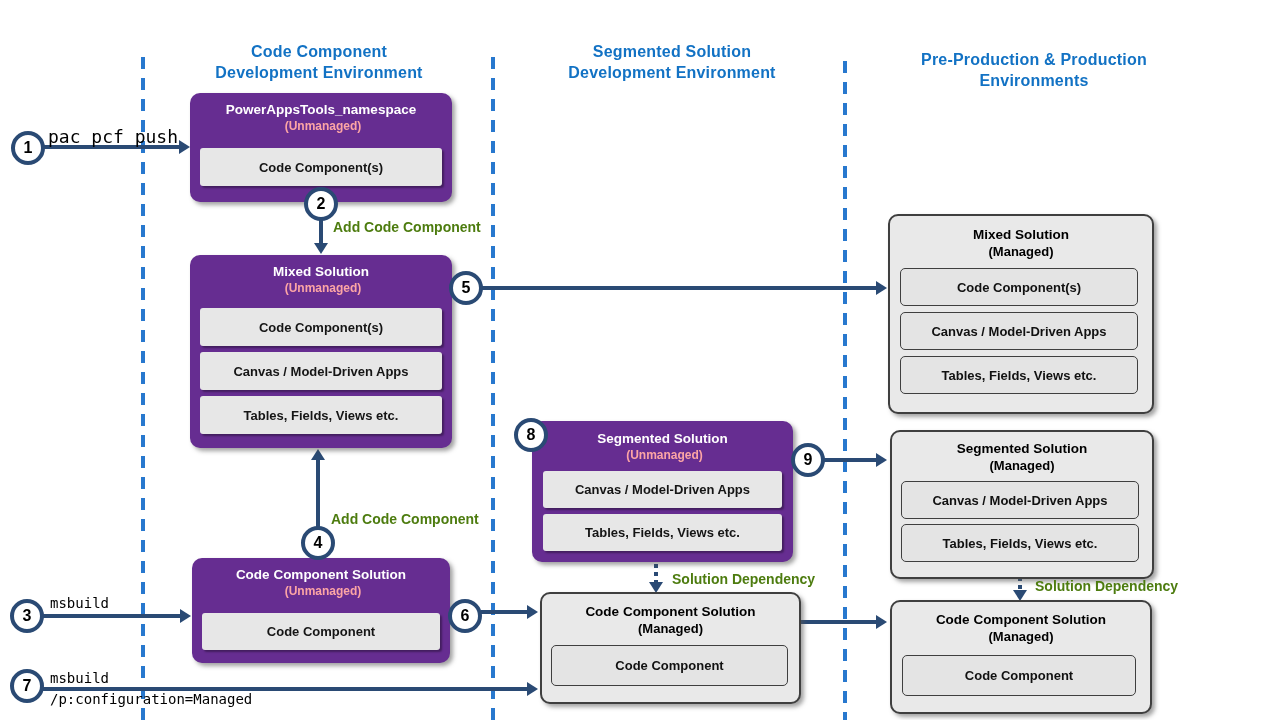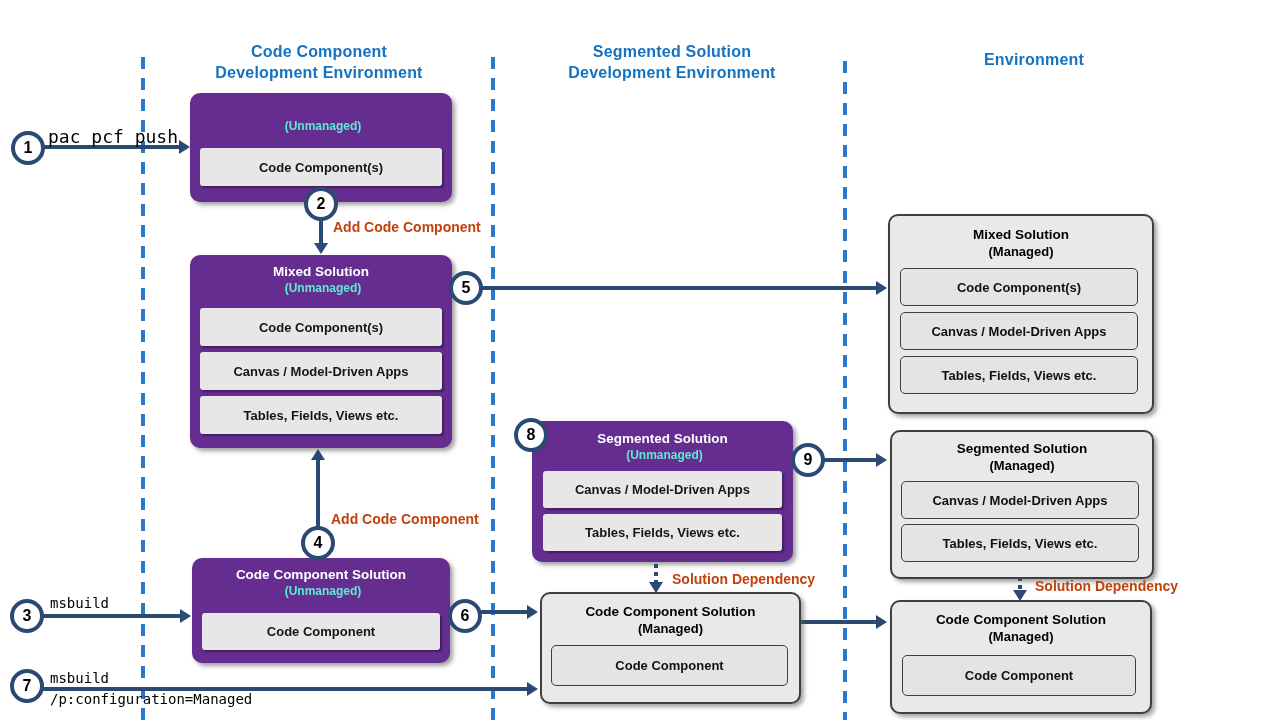--- a/index.html
+++ b/index.html
@@ -20,21 +20,21 @@
   
   .pbox{
     position:absolute;background:var(--purple);border-radius:10px;
     box-shadow:3px 3px 4px rgba(70,70,70,.5);z-index:3;
   }
   .pbox-title{
     position:absolute;left:0;right:0;text-align:center;color:#fff;
     font-weight:700;font-size:13.5px;line-height:17px;
   }
   .pbox-sub{
-    position:absolute;left:4px;right:0;text-align:center;color:#5eead4;
+    position:absolute;left:4px;right:0;text-align:center;color:#fca5a5;
     font-weight:700;font-size:12px;line-height:15px;
   }
   .prow{
     position:absolute;background:var(--row-fill);border-radius:3px;
     box-shadow:2px 2px 2px rgba(0,0,0,.35);
     display:flex;align-items:center;justify-content:center;
     font-weight:700;font-size:13px;color:#151515;
   }
   
   .gbox{
@@ -82,45 +82,47 @@
     position:absolute;width:0;height:0;z-index:2;
     border-left:7px solid transparent;border-right:7px solid transparent;
     border-bottom:11px solid var(--navy);
   }
   
   .cmd{
     position:absolute;font-family:"DejaVu Sans Mono",monospace;
     font-size:14px;color:#000;z-index:4;white-space:pre;
   }
   .lbl{
-    position:absolute;font-weight:700;font-size:14px;color:#c2410c;z-index:4;white-space:pre;
+    position:absolute;font-weight:700;font-size:14px;color:#4d7c0f;z-index:4;white-space:pre;
   }
 </style>
 </head>
 <body>
 
 <div id="stage">
 
   <div class="dash-v" style="left:141px;top:57px;height:663px;"></div>
   <div class="dash-v" style="left:491px;top:57px;height:663px;"></div>
   <div class="dash-v" style="left:843px;top:61px;height:659px;"></div>
 
   <div class="col-header" style="left:169px;top:41px;width:300px;">
     <div>Code Component</div>
     <div>Development Environment</div>
   </div>
   <div class="col-header" style="left:522px;top:41px;width:300px;">
     <div>Segmented Solution</div>
     <div>Development Environment</div>
   </div>
   <div class="col-header" style="left:874px;top:49px;width:320px;">
-    <div>Environment</div>
+    <div>Pre-Production &amp; Production</div>
+    <div>Environments</div>
   </div>
 
   <div class="pbox" style="left:190px;top:93px;width:262px;height:109px;">
+    <div class="pbox-title" style="top:8px;">PowerAppsTools_namespace</div>
     <div class="pbox-sub" style="top:26px;">(Unmanaged)</div>
     <div class="prow" style="left:10px;top:55px;width:242px;height:38px;">Code Component(s)</div>
   </div>
 
   <div class="pbox" style="left:190px;top:255px;width:262px;height:193px;">
     <div class="pbox-title" style="top:8px;">Mixed Solution</div>
     <div class="pbox-sub" style="top:26px;">(Unmanaged)</div>
     <div class="prow" style="left:10px;top:53px;width:242px;height:38px;">Code Component(s)</div>
     <div class="prow" style="left:10px;top:97px;width:242px;height:38px;">Canvas / Model-Driven Apps</div>
     <div class="prow" style="left:10px;top:141px;width:242px;height:38px;">Tables, Fields, Views etc.</div>

